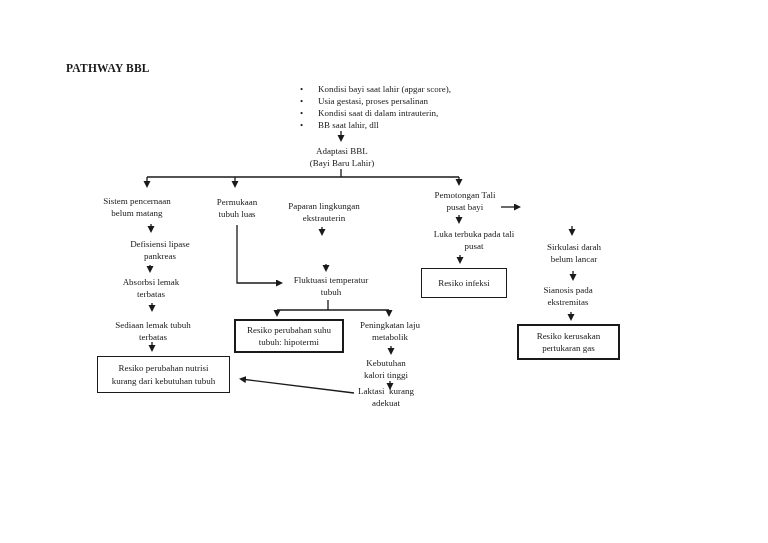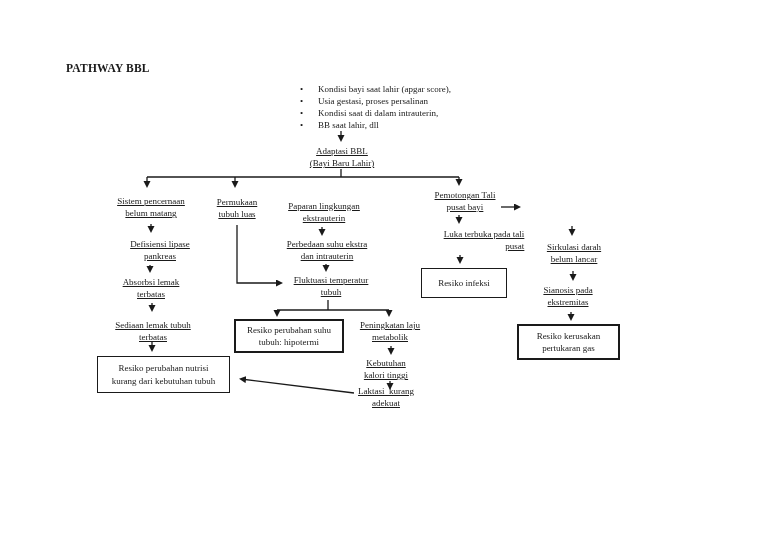--- a/index.html
+++ b/index.html
@@ -31,21 +31,20 @@
   .bullet-row { display: flex; }
   .bullet-dot { width: 18px; flex: 0 0 18px; }
   .bullet-text { white-space: nowrap; }
   .node {
     position: absolute;
     transform: translateX(-50%);
     text-align: center;
     font-size: 9px;
     line-height: 12.3px;
     white-space: pre-line;
-    text-decoration: underline;
   }
   .box {
     position: absolute;
     box-sizing: border-box;
     border: 1.5px solid #1a1a1a;
     display: flex;
     align-items: center;
     justify-content: center;
     text-align: center;
     font-size: 9px;
@@ -120,49 +119,47 @@
     <line x1="460" y1="255" x2="460" y2="262" marker-end="url(#arrow)"></line>
     <line x1="501" y1="207" x2="519" y2="207" marker-end="url(#arrow)"></line>
     <line x1="572" y1="226" x2="572" y2="234" marker-end="url(#arrow)"></line>
     <line x1="573" y1="271" x2="573" y2="279" marker-end="url(#arrow)"></line>
     <line x1="571" y1="312" x2="571" y2="319" marker-end="url(#arrow)"></line>
   </svg>
 
   <div class="node" style="left:342px; top:145px;">Adaptasi BBL
 (Bayi Baru Lahir)</div>
 
-  <div class="node" style="left:151px; top:195px;text-align:center;">Sistem pencernaan
+  <div class="node" style="left:137px; top:195px;text-align:center;">Sistem pencernaan
 belum matang</div>
   <div class="node" style="left:150px; top:238px;margin-left:10px;">Defisiensi lipase
 pankreas</div>
   <div class="node" style="left:151px; top:276px;">Absorbsi lemak
 terbatas</div>
   <div class="node" style="left:153px; top:319px;">Sediaan lemak tubuh
 terbatas</div>
 
   <div class="node" style="left:237px; top:196px;">Permukaan
 tubuh luas</div>
 
   <div class="node" style="left:324px; top:200px;">Paparan lingkungan
 ekstrauterin</div>
-  <div class="node" style="left:327px; top:238px;">Perbedaan suhu ekstra
-dan intrauterin</div>
   <div class="node" style="left:331px; top:274px;">Fluktuasi temperatur
 tubuh</div>
 
   <div class="node" style="left:390px; top:319px;">Peningkatan laju
 metabolik</div>
   <div class="node" style="left:386px; top:357px;">Kebutuhan
 kalori tinggi</div>
   <div class="node" style="left:386px; top:385px;">Laktasi &nbsp;kurang
 adekuat</div>
 
   <div class="node" style="left:465px; top:189px;">Pemotongan Tali
 pusat bayi</div>
-  <div class="node" style="left:484px; top:228px;text-align:right;">Luka terbuka pada tali
+  <div class="node" style="left:474px; top:228px;">Luka terbuka pada tali
 pusat</div>
 
   <div class="node" style="left:574px; top:241px;">Sirkulasi darah
 belum lancar</div>
   <div class="node" style="left:568px; top:284px;">Sianosis pada
 ekstremitas</div>
 
   <div class="box" style="left:97px; top:356px; width:133px; height:37px;">Resiko perubahan nutrisi
 kurang dari kebutuhan tubuh</div>
   <div class="box thick" style="left:234px; top:319px; width:110px; height:34px;">Resiko perubahan suhu

